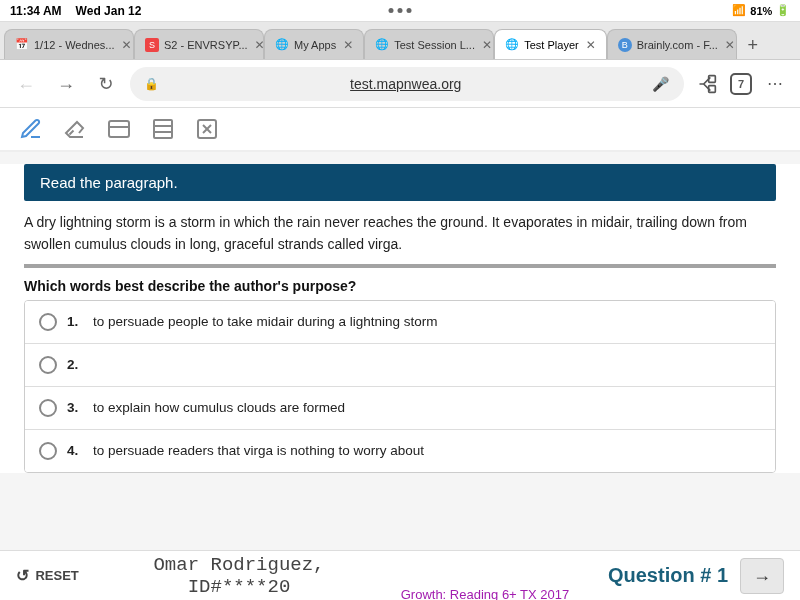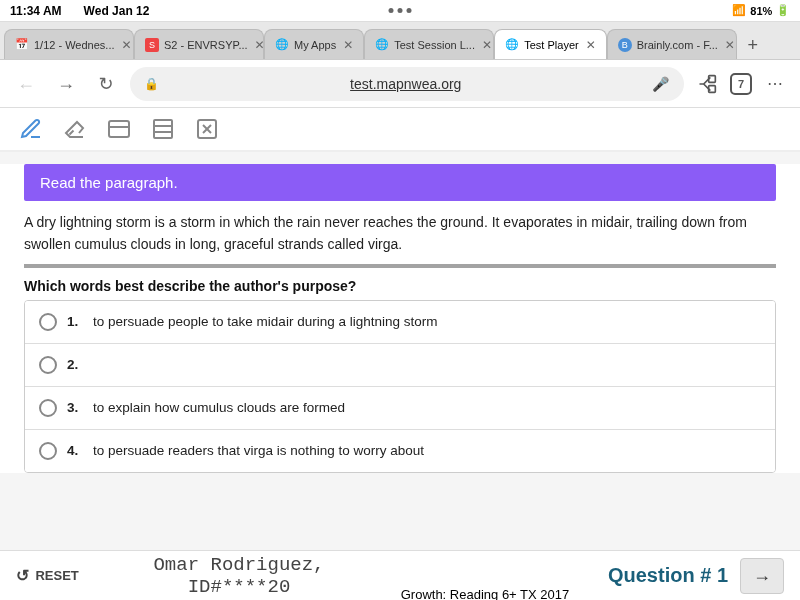--- a/index.html
+++ b/index.html
@@ -10,21 +10,21 @@
       background: #fff;
       height: 22px;
       display: flex;
       align-items: center;
       justify-content: space-between;
       padding: 0 10px;
       font-size: 12px;
       font-weight: 600;
       border-bottom: 1px solid #ddd;
     }
-    .status-left { display: flex; align-items: flex-start; gap: 22px; }
+    .status-left { display: flex; align-items: flex-start; gap: 14px; }
     .status-right { display: flex; align-items: center; gap: 4px; font-size: 11px; }
 
     
     .tab-bar {
       background: #e8e8e8;
       height: 38px;
       display: flex;
       align-items: flex-end;
       padding: 0 4px;
       border-bottom: 1px solid #ccc;
@@ -159,21 +159,21 @@
 
     
     .content-area {
       background: #fff;
       padding: 0;
       flex: 1;
     }
 
     
     .question-header {
-      background: #8b5cf6;
+      background: #0c4a6e;
       color: #fff;
       padding: 10px 16px;
       font-size: 15px;
       font-weight: 500;
       margin: 12px 24px 0 24px;
       border-radius: 2px;
     }
 
     
     .passage {
@@ -257,21 +257,21 @@
       flex: 1;
       text-align: center;
       font-size: 19px;
       color: #444;
       font-family: Liberation Mono, monospace;
     }
     .footer-growth {
       flex: 1;
       text-align: center;
       font-size: 13px;
-      color: #000000;
+      color: #a21caf;
       margin-top: 37px;
     }
     .footer-question {
       font-size: 20px;
       font-weight: 700;
       color: #1a5f7a;
       min-width: 100px;
       text-align: right;
       margin-right: 12px;
     }

